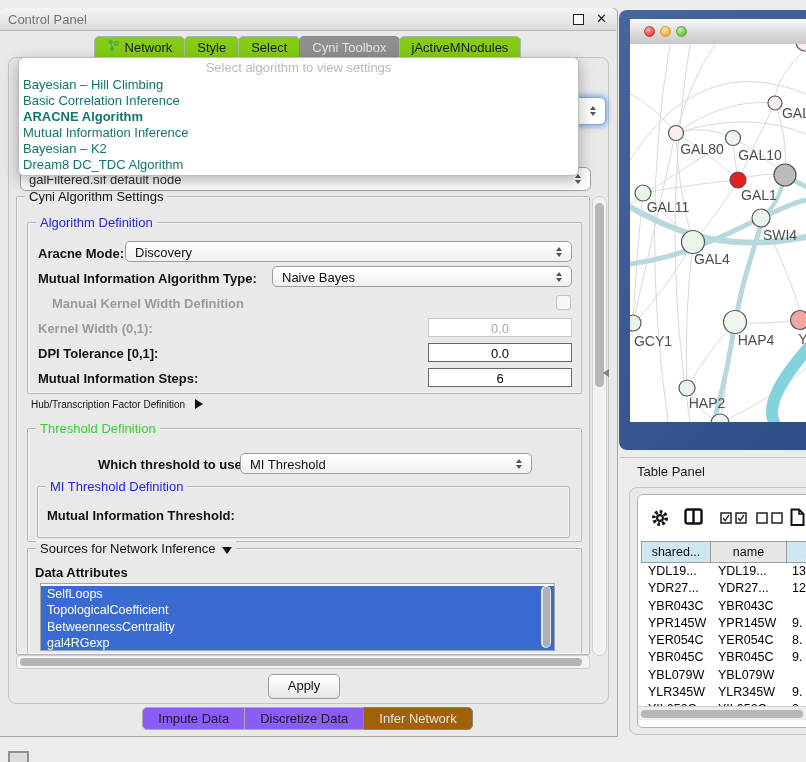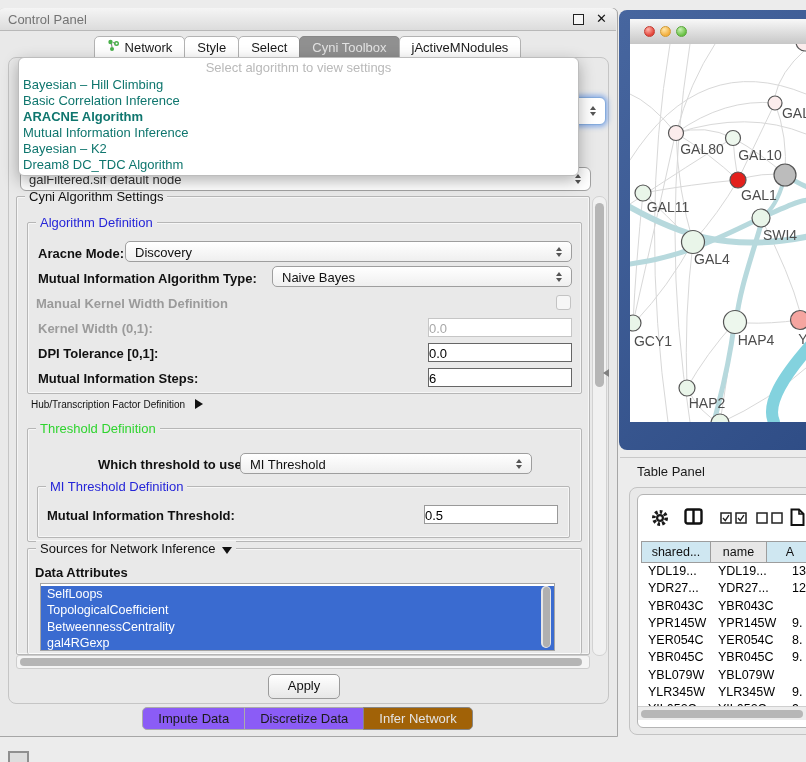--- a/index.html
+++ b/index.html
@@ -12,21 +12,21 @@
              border:1px solid #a6a6a6;border-radius:5px 5px 0 0;}
   .cp-titlebar{left:-1px;top:8px;width:617px;height:22px;
                background:linear-gradient(#f5f5f5,#dcdcdc);border-bottom:1px solid #b8b8b8;
                border-radius:5px 5px 0 0;}
   .cp-title{left:8px;top:12px;font-size:13px;color:#737373;}
   .float-icon{right:222px;top:14px;width:9px;height:9px;border:1.5px solid #222;background:#f5f5f5;}
   .close-icon{left:596px;top:11px;font-size:13px;font-weight:bold;color:#111;}
 
   
   .tabbar{left:0;top:36px;width:616px;display:flex;justify-content:center;z-index:6;}
-  .tab{height:21px;line-height:21px;padding:0 12px;background:#ffffff;border:1px solid #b3b3b3;
+  .tab{height:21px;line-height:21px;padding:0 12px;background:#84cc16;border:1px solid #b3b3b3;
        margin-left:-1px;border-radius:5px 5px 0 0;font-size:13px;color:#1a1a1a;
        display:flex;align-items:center;gap:5px;}
   .tab.selected{background:#909090;border-color:#888;color:#e3e3e3;}
 
   .content-panel{left:8px;top:57px;width:599px;height:645px;border:1px solid #c5c5c5;border-radius:8px;}
 
   
   .comboA{left:430px;top:97px;width:174px;height:26px;background:#fff;border:1px solid #85abdc;
           border-radius:6px;box-shadow:0 0 5px 2px rgba(100,150,230,.7);z-index:20;}
   .comboB{left:20px;top:167px;width:571px;height:24px;background:#fff;border:1px solid #a2a2a2;
@@ -53,21 +53,21 @@
          border:1px solid #9e9e9e;border-radius:5px;line-height:21px;padding-left:9px;
          box-sizing:border-box;font-size:13px;color:#111;}
   .stepper{position:absolute;right:9px;top:50%;transform:translateY(-50%);
            display:flex;flex-direction:column;gap:2px;}
   .stepper .up{width:0;height:0;border-left:3.5px solid transparent;border-right:3.5px solid transparent;
                border-bottom:4.5px solid #555;}
   .stepper .down{width:0;height:0;border-left:3.5px solid transparent;border-right:3.5px solid transparent;
                  border-top:4.5px solid #555;}
 
   .field{position:absolute;height:19px;background:#fff;border:1px solid #666;
-         text-align:left;padding-right:0;line-height:19px;box-sizing:border-box;
+         text-align:center;padding-right:0;line-height:19px;box-sizing:border-box;
          width:144px;font-size:13px;color:#000;}
   .field.dis{border-color:#c6c6c6;color:#a8a8a8;}
 
   .checkbox{position:absolute;width:13px;height:13px;border:1px solid #c3c3c3;border-radius:3px;background:#f6f6f6;}
 
   .tri-right{display:inline-block;width:0;height:0;border-top:5.5px solid transparent;
              border-bottom:5.5px solid transparent;border-left:8px solid #111;margin-left:10px;
              vertical-align:-1px;}
   .tri-down{display:inline-block;width:0;height:0;border-left:5.5px solid transparent;
             border-right:5.5px solid transparent;border-top:7px solid #111;margin-left:6px;
@@ -116,21 +116,21 @@
   .tp-outer{left:629px;top:487px;width:185px;height:246px;background:#e9e9e9;
             border:1px solid #c3c3c3;border-radius:8px;}
   .tp-card{left:637px;top:494px;width:177px;height:232px;background:#fff;border:1px solid #b4b4b4;
            border-radius:6px;overflow:hidden;}
   .tp-toolbar{position:absolute;left:0;top:0;width:100%;height:44px;}
   .tbi{position:absolute;top:13px;}
   .tp-table-head{position:absolute;left:3px;top:46px;display:flex;height:22px;}
   .th{box-sizing:border-box;border:1px solid #9d9d9d;margin-left:-1px;height:22px;line-height:21px;
       text-align:center;font-size:12.5px;color:#111;}
   .th.c1{width:70px;background:#cfe7f1;margin-left:0;}
-  .th.c2{width:57px;background:#e7e7e7;}
+  .th.c2{width:77px;background:#e7e7e7;}
   .th.c3{width:48px;background:#cfe7f1;}
   .tp-rows{position:absolute;left:3px;top:68px;width:200px;height:143px;overflow:hidden;}
   .tr{display:flex;height:17.3px;line-height:17.3px;font-size:12.5px;color:#000;}
   .td{box-sizing:border-box;white-space:nowrap;overflow:hidden;}
   .td.c1{width:70px;padding-left:7px;}
   .td.c2{width:77px;padding-left:7px;}
   .td.c3{width:48px;padding-left:4px;}
   .tp-hscroll{position:absolute;left:0px;top:211px;width:177px;height:13px;background:#ededed;border-top:1px solid #cfcfcf;}
   .tp-hthumb{position:absolute;left:3px;top:2.5px;width:162px;height:8px;background:#b7b7b7;border-radius:4px;}
 
@@ -208,21 +208,21 @@
       </span>
   </div>
   <span class="lbl" style="left:38px;top:271px;">Mutual Information Algorithm Type:</span>
   <div class="combo" style="left:272px;top:266px;width:300px;">
     <span>Naive Bayes</span>
     <span class="stepper">
         <i class="up"></i>
         <i class="down"></i>
       </span>
   </div>
-  <span class="lbl dis" style="left:36px;top:296px;">Manual Kernel Width Definition</span>
+  <span class="lbl dis" style="left:52px;top:296px;">Manual Kernel Width Definition</span>
   <span class="abs checkbox" style="left:556px;top:295px;"></span>
   <span class="lbl dis" style="left:38px;top:321px;">Kernel Width (0,1):</span>
   <div class="field dis" style="left:428px;top:318px;">0.0</div>
   <span class="lbl" style="left:38px;top:346px;">DPI Tolerance [0,1]:</span>
   <div class="field" style="left:428px;top:343px;">0.0</div>
   <span class="lbl" style="left:38px;top:371px;">Mutual Information Steps:</span>
   <div class="field" style="left:428px;top:368px;">6</div>
 
   <div class="plain" style="left:31px;top:399px;">
     <span>Hub/Transcription Factor Definition</span><span class="tri-right"></span>
@@ -236,21 +236,20 @@
     <span>MI Threshold</span>
     <span class="stepper">
         <i class="up"></i>
         <i class="down"></i>
       </span>
   </div>
   <div class="abs group" style="left:37px;top:486px;width:531px;height:50px;text-align:center;">
     <span class="group-title t-blue">MI Threshold Definition</span>
   </div>
   <span class="lbl" style="left:47px;top:508px;">Mutual Information Threshold:</span>
-  <div class="field" style="left:424px;top:505px;width:134px;border-color:#999;">0.5</div>
 
   <div class="abs group" style="left:27px;top:548px;width:553px;height:105px;border-bottom:none;">
     <span class="group-title">
       <span>Sources for Network Inference</span><span class="tri-down"></span>
     </span>
   </div>
   <span class="lbl" style="left:35px;top:565px;">Data Attributes</span>
   <div class="abs attr-list">
     <div class="attr-item">SelfLoops</div>
     <div class="attr-item">TopologicalCoefficient</div>

